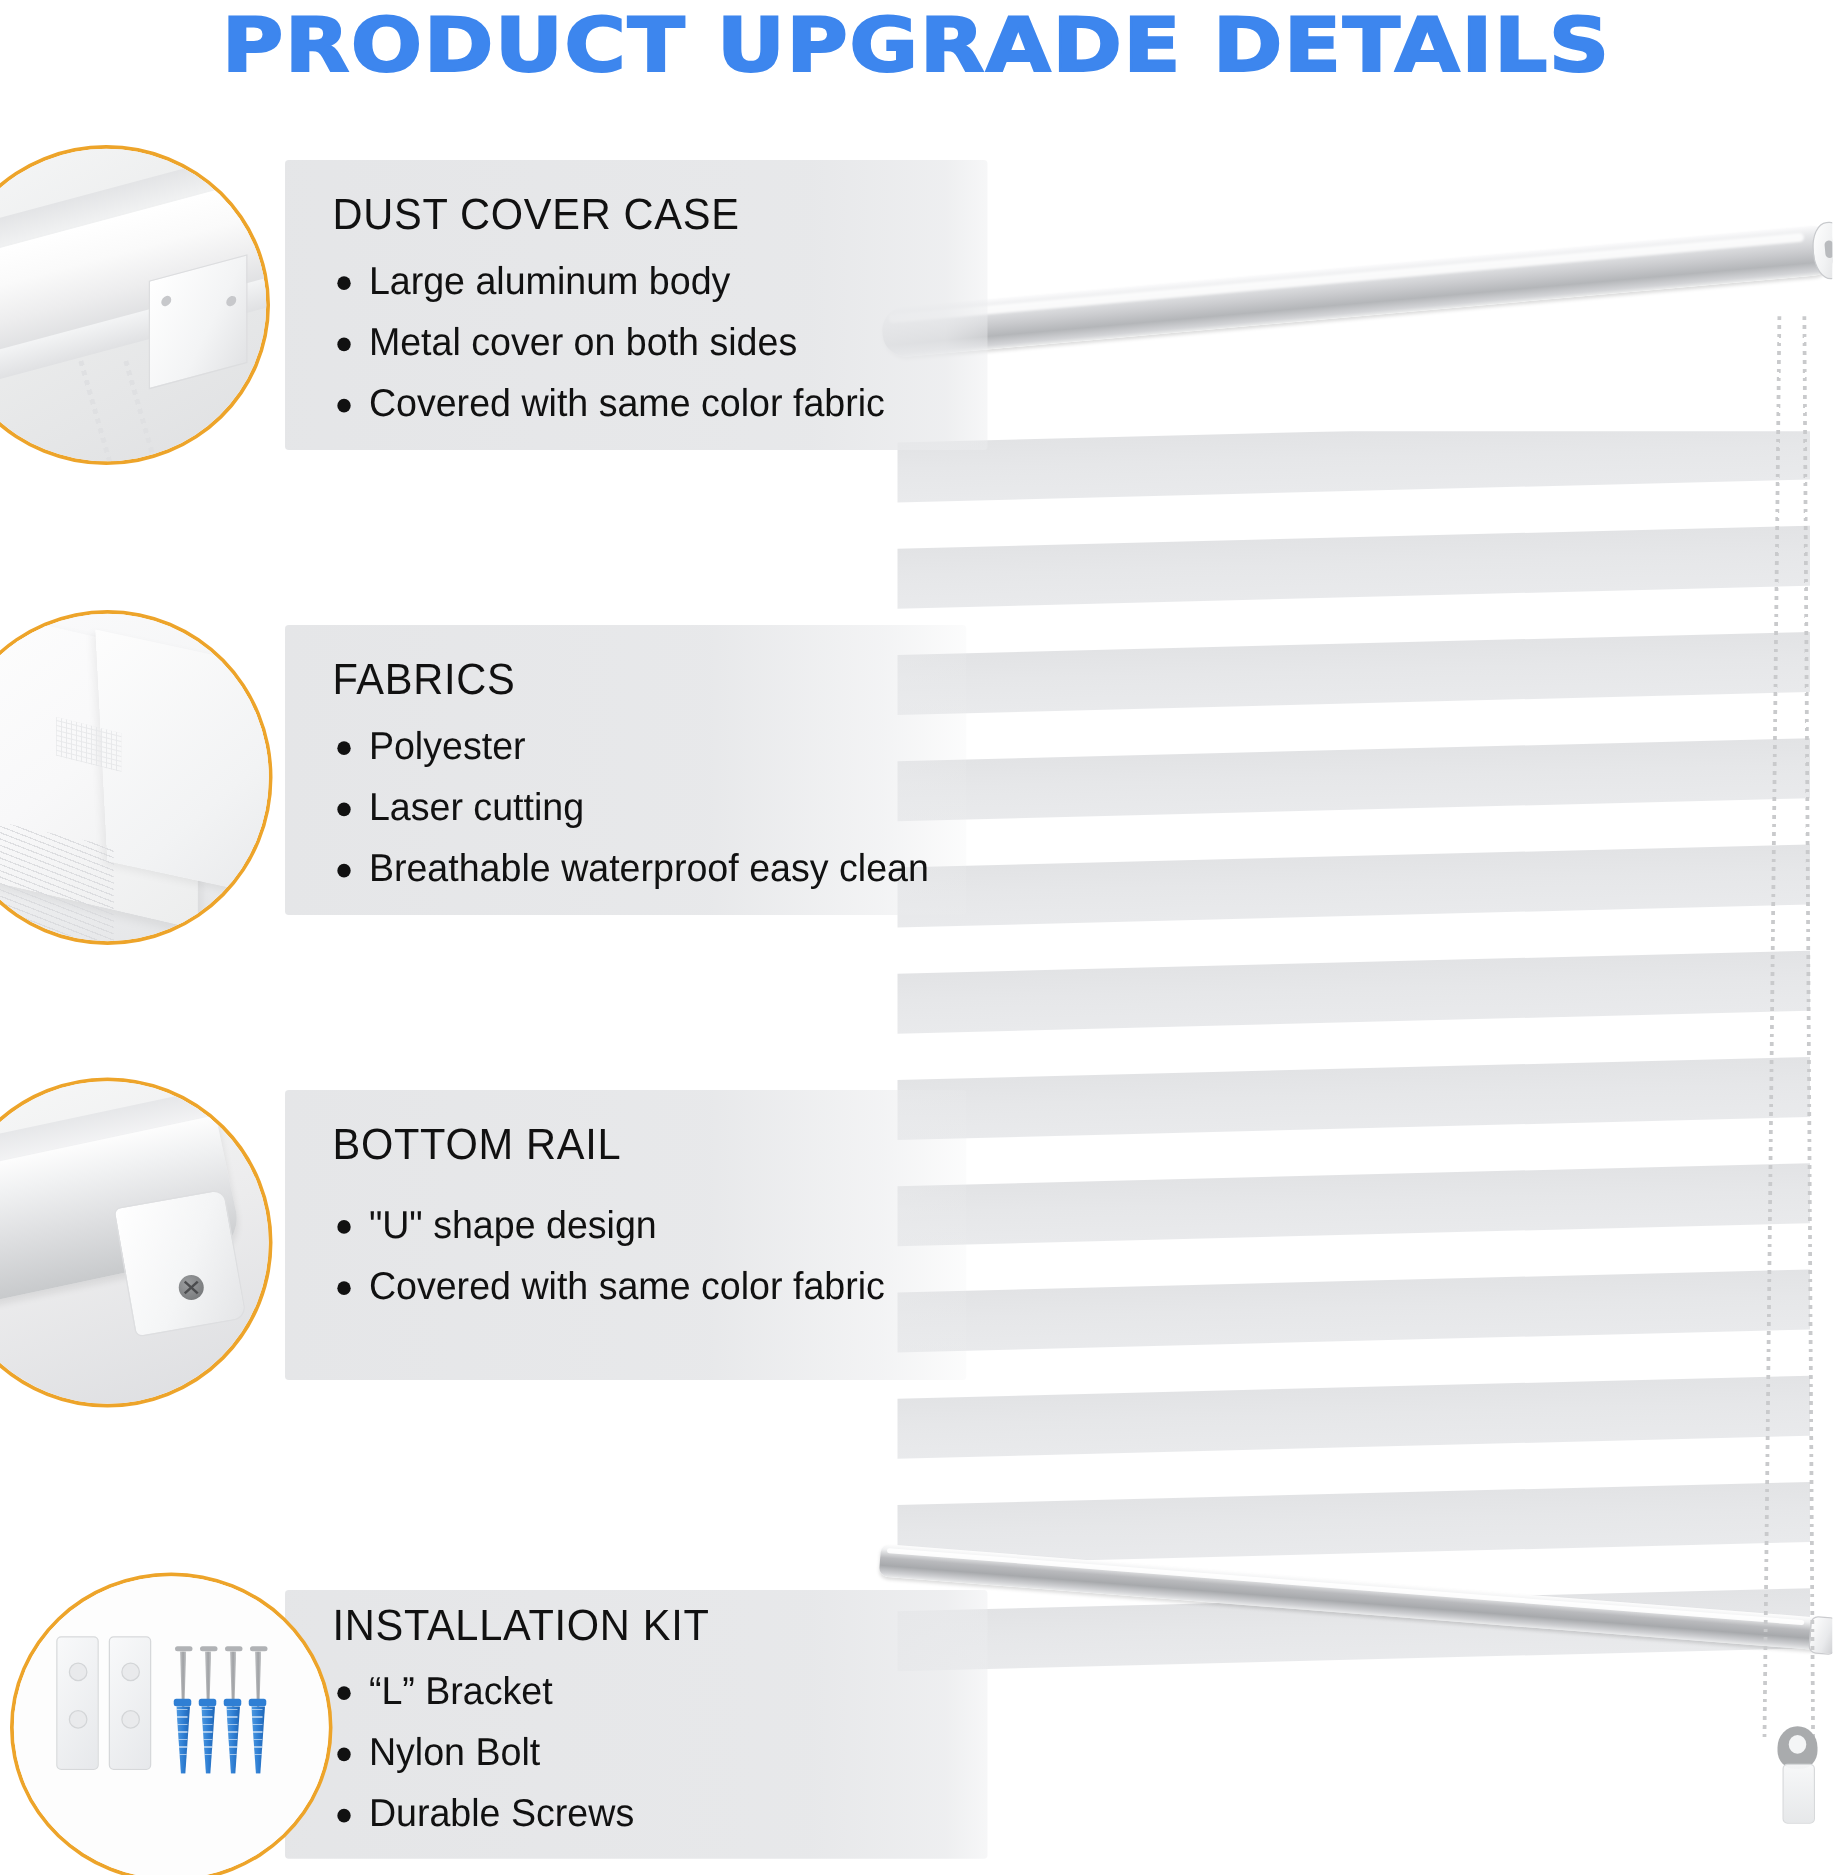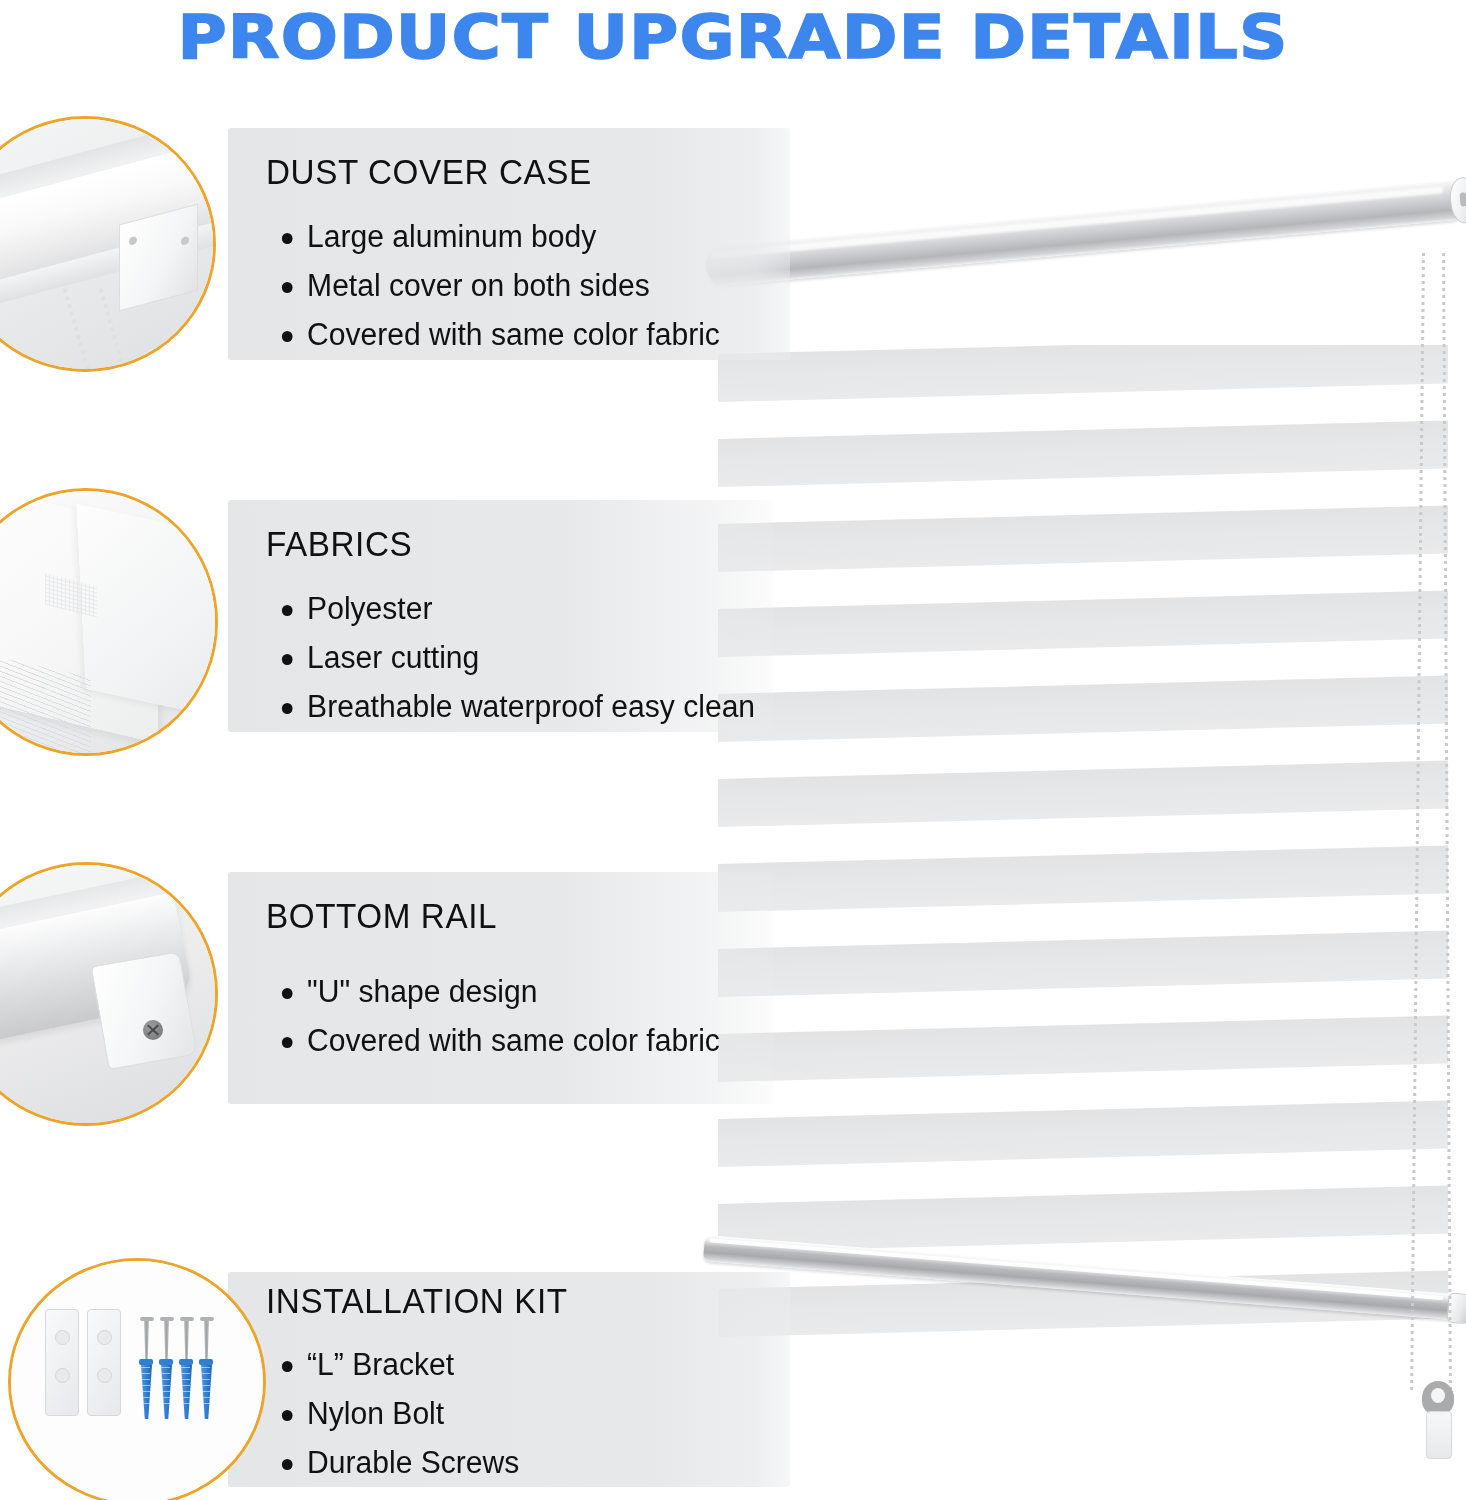--- a/index.html
+++ b/index.html
@@ -124,21 +124,21 @@
   .panel.solid{
     background:linear-gradient(90deg,rgba(228,229,231,.97) 0%,rgba(230,231,233,.95) 75%,rgba(233,234,236,.78) 94%,rgba(236,237,239,.45) 100%);
   }
   .ftext{position:absolute;color:#111;}
   .fhead{
     font-size:35px;font-weight:400;letter-spacing:.6px;color:#111;
     font-family:"Liberation Sans","DejaVu Sans",sans-serif;
     transform:scaleX(.95);transform-origin:0 50%;
     white-space:nowrap;
   }
-  .blist{list-style:none;margin:12px;padding:0;}
+  .blist{list-style:none;margin:0;padding:0;}
   .blist li{
     position:relative;padding-left:30px;
     font-size:31px;line-height:49px;color:#111;white-space:nowrap;
     transform:scaleX(.97);transform-origin:0 50%;
   }
   .blist li:before{
     content:"";position:absolute;left:4px;top:21px;
     width:11px;height:11px;border-radius:50%;background:#111;
   }
 

